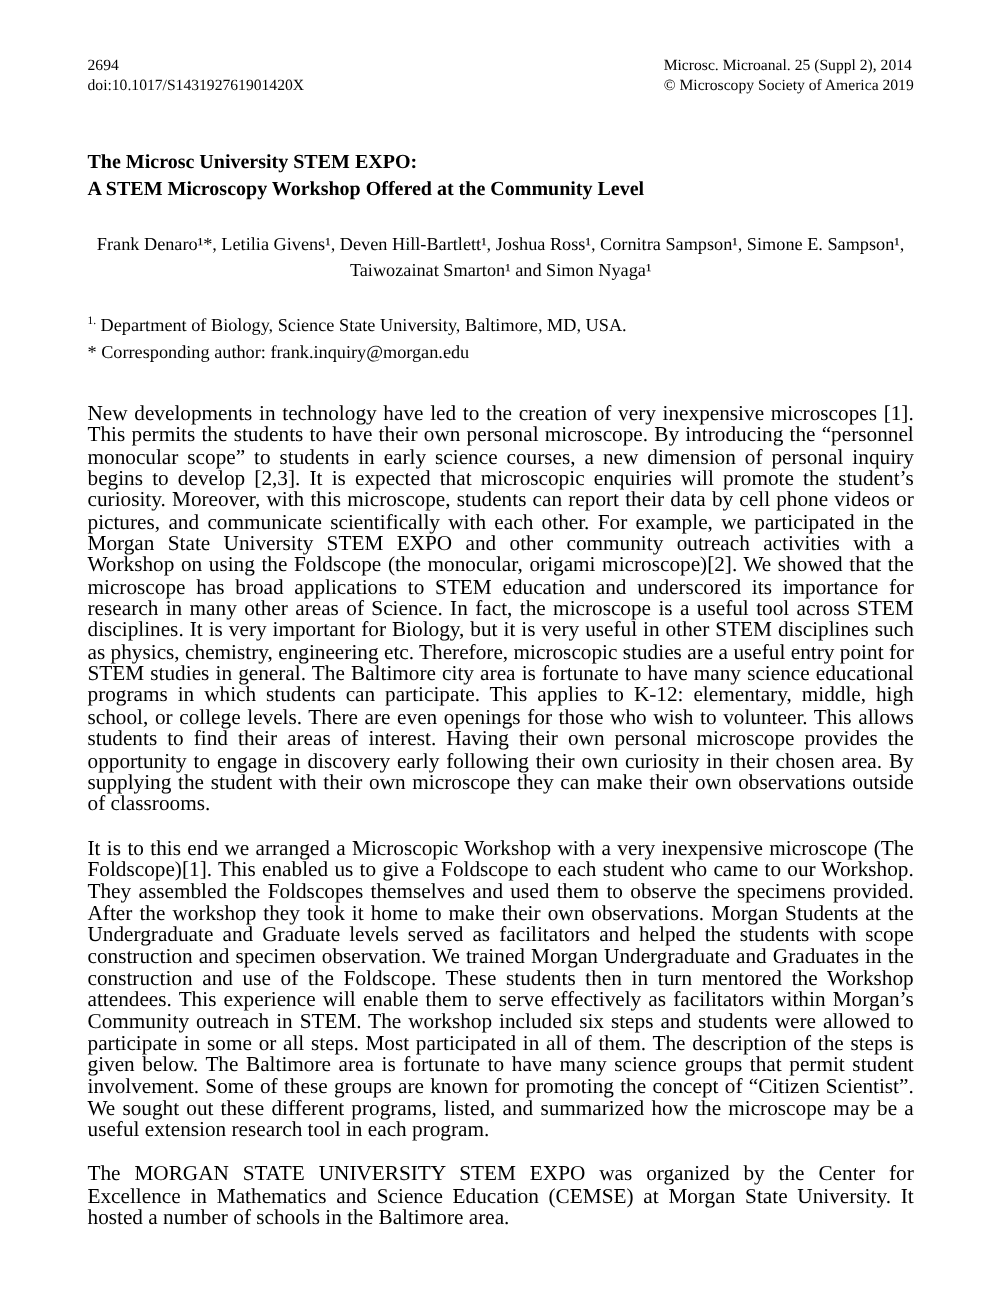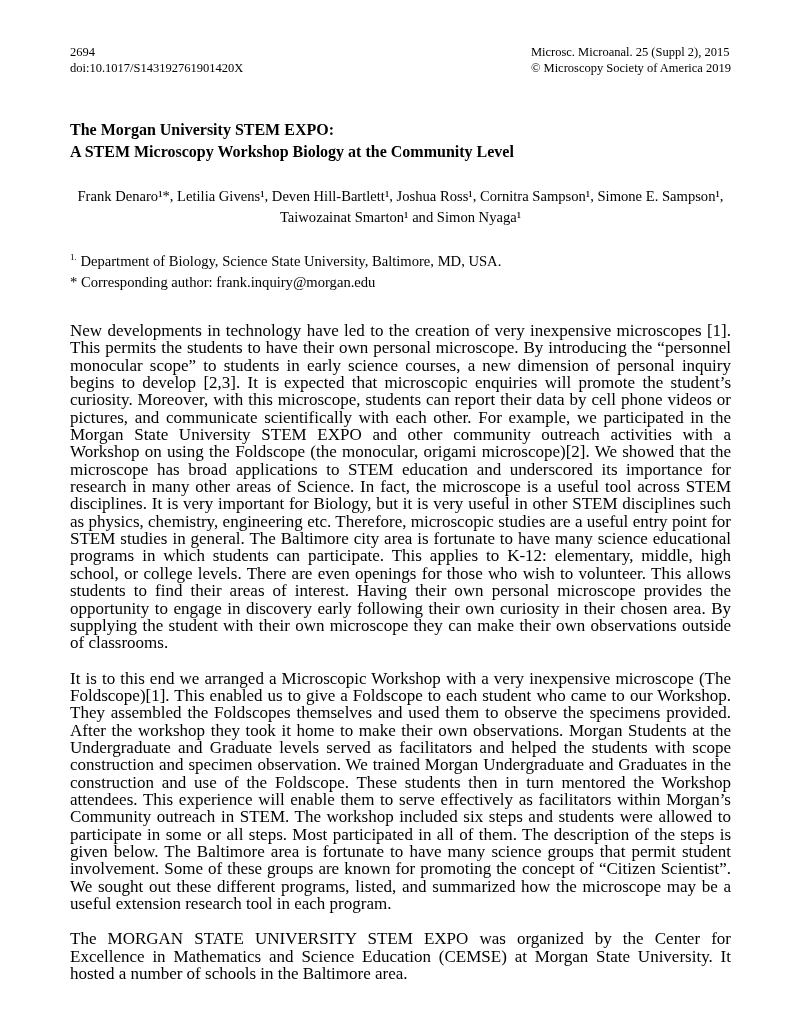--- a/index.html
+++ b/index.html
@@ -56,28 +56,28 @@
 <body>
 
 <div class="page">
 
   <header class="header">
     <div class="header-left">
       <div>2694</div>
       <div>doi:10.1017/S143192761901420X</div>
     </div>
     <div class="header-right">
-      <div>Microsc. Microanal. 25 (Suppl 2), 2015</div>
+      <div>Microsc. Microanal. 25 (Suppl 2), 2014</div>
       <div>© Microscopy Society of America 2019</div>
     </div>
   </header>
 
   <h1 class="title">
-    <span class="title-line">The Morgan University STEM EXPO:</span>
-    <span class="title-line">A STEM Microscopy Workshop Biology at the Community Level</span>
+    <span class="title-line">The Microsc University STEM EXPO:</span>
+    <span class="title-line">A STEM Microscopy Workshop Offered at the Community Level</span>
   </h1>
 
   <p class="authors">Frank Denaro¹*, Letilia Givens¹, Deven Hill-Bartlett¹, Joshua Ross¹, Cornitra Sampson¹, Simone E. Sampson¹, Taiwozainat Smarton¹ and Simon Nyaga¹</p>
 
   <div class="affiliation-block">
     <p class="affiliation"><sup>1.</sup><span> Department of Biology, Science State University, Baltimore, MD, USA.</span></p>
     <p class="correspondence">* Corresponding author: frank.inquiry@morgan.edu</p>
   </div>
 
   <p class="body-para first">New developments in technology have led to the creation of very inexpensive microscopes [1].  This permits the students to have their own personal microscope. By introducing the “personnel monocular scope” to students in early science courses, a new dimension of personal inquiry begins to develop [2,3]. It is expected that microscopic enquiries will promote the student’s curiosity.  Moreover, with this microscope, students can report their data by cell phone videos or pictures, and communicate scientifically with each other. For example, we participated in the Morgan State University STEM EXPO and other community outreach activities with a Workshop on using the Foldscope (the monocular, origami microscope)[2]. We showed that the microscope has broad applications to STEM education and underscored its importance for research in many other areas of Science. In fact, the microscope is a useful tool across STEM disciplines. It is very important for Biology, but it is very useful in other STEM disciplines such as physics, chemistry, engineering etc. Therefore, microscopic studies are a useful entry point for STEM studies in general. The Baltimore city area is fortunate to have many science educational programs in which students can participate. This applies to K-12: elementary, middle, high school, or college levels. There are even openings for those who wish to volunteer. This allows students to find their areas of interest. Having their own personal microscope provides the opportunity to engage in discovery early following their own curiosity in their chosen area. By supplying the student with their own microscope they can make their own observations outside of classrooms.</p>

